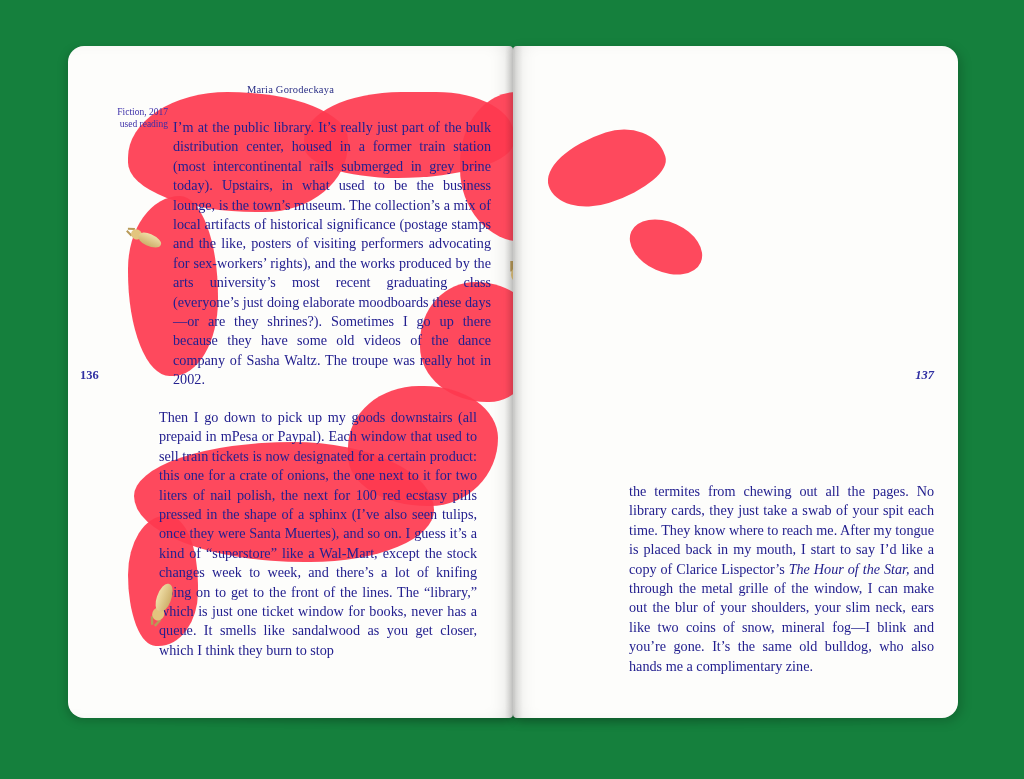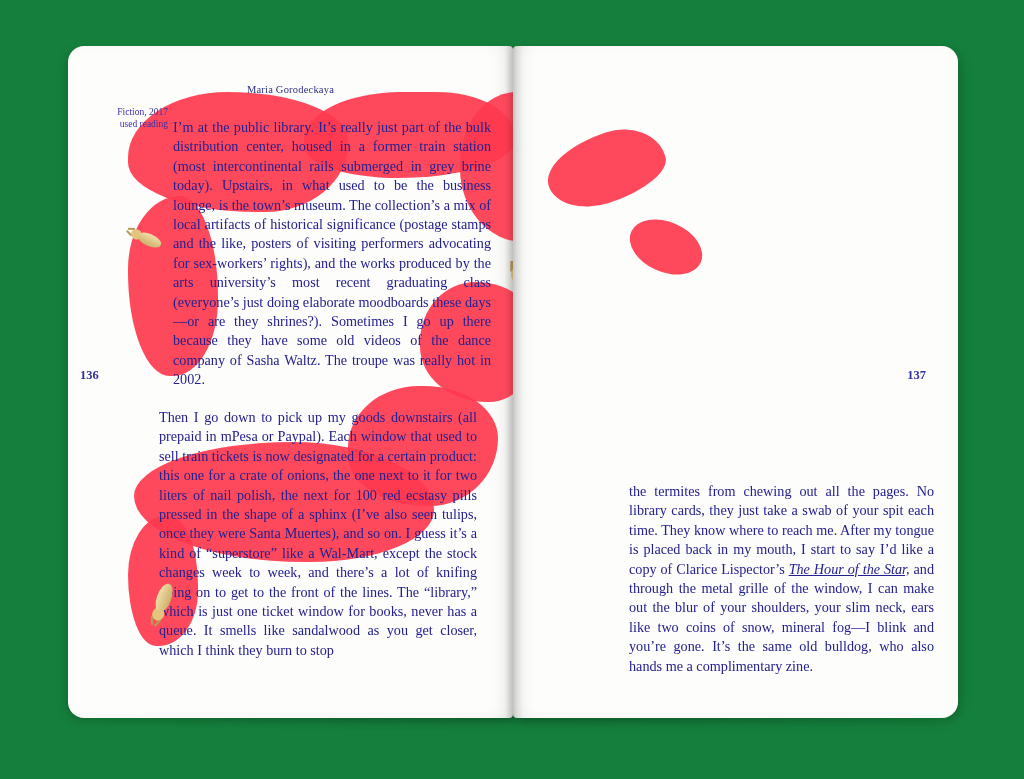--- a/index.html
+++ b/index.html
@@ -88,21 +88,21 @@
     line-height: 12px;
     color: #3b2ea8;
   }
   .folio {
     position: absolute;
     font-size: 12.5px;
     font-weight: bold;
     color: #2f2fa2;
   }
   .folio-left { left: 12px; top: 322px; }
-  .folio-right { right: 32px; top: 322px; }
+  .folio-right { right: 24px; top: 322px; font-style: italic; }
 
   .col {
     position: absolute;
     color: #23208f;
     font-size: 14.2px;
     line-height: 19.4px;
     text-align: justify;
     font-family: "Liberation Serif", serif;
   }
   .col p { margin: 0 0 0 0; text-indent: 0; }
@@ -119,21 +119,21 @@
     left: 91px;
     top: 362px;
     width: 318px;
   }
 
   .right-col {
     left: 116px;
     top: 436px;
     width: 305px;
   }
-  .right-col em { font-style: italic; text-decoration: underline; }
+  .right-col em { font-style: italic; }
 
   
   .shaped {
     text-align: justify;
   }
 
   
   .blob {
     position: absolute;
     background: #ff3b4e;

